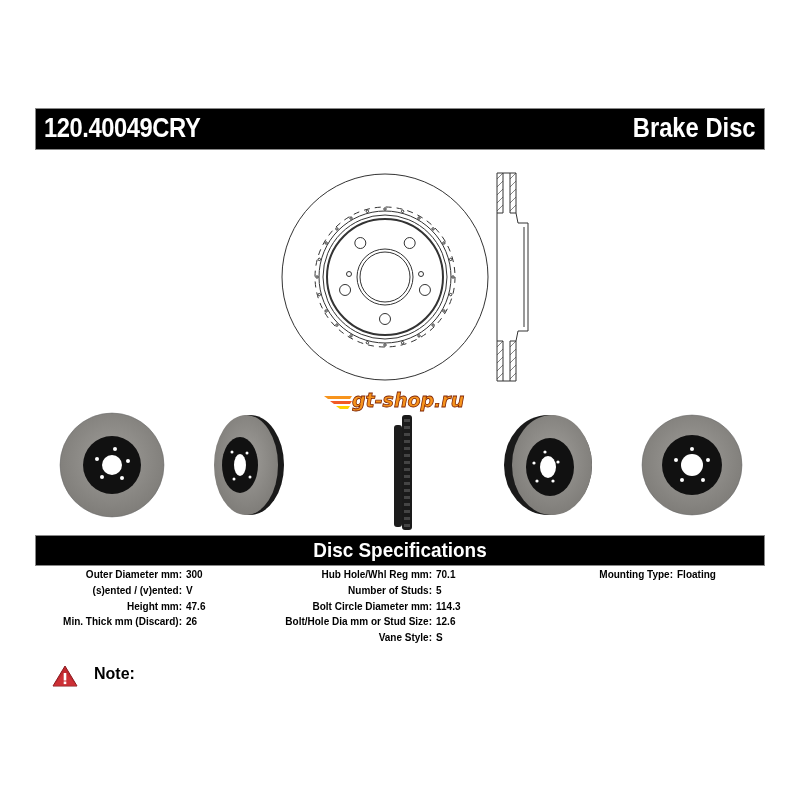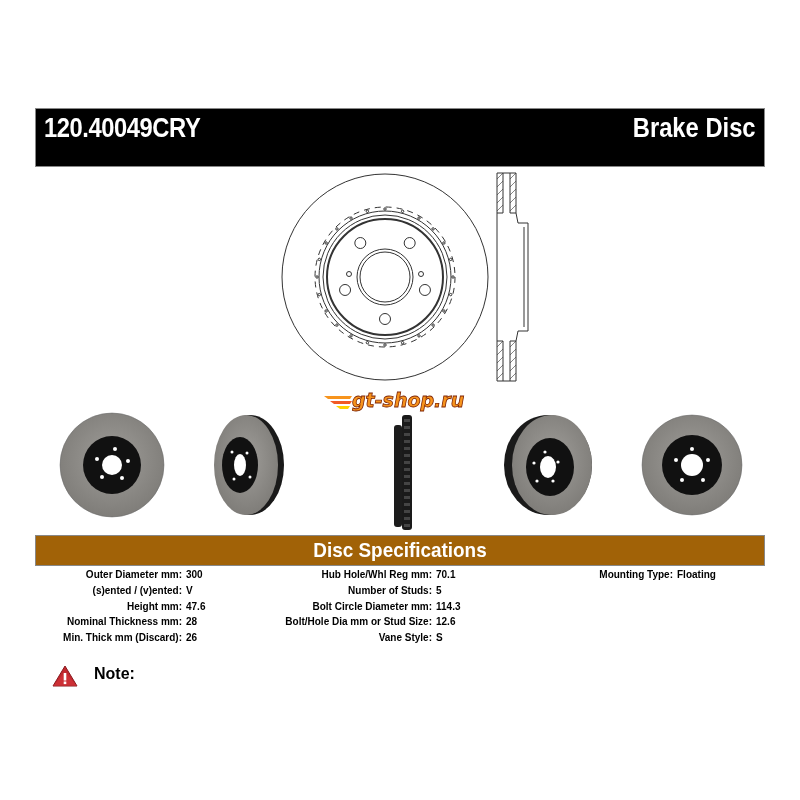--- a/index.html
+++ b/index.html
@@ -1,33 +1,33 @@
 <!DOCTYPE html>
 <html><head>
 <meta charset="utf-8">
 <style>
   html, body { margin: 0; padding: 0; background: #ffffff; }
   body { width: 800px; height: 800px; position: relative; overflow: hidden;
          font-family: "Liberation Sans", sans-serif; color: #000; }
   .abs { position: absolute; }
 
-  .title-bar { left: 36px; top: 109px; width: 728px; height: 57px; background: #000;
+  .title-bar { left: 36px; top: 109px; width: 728px; height: 40px; background: #000;
                box-shadow: 0 0 0 1px #888; }
   .part-number { left: 8px; top: 4px; color: #fff; font-weight: bold; font-size: 27px;
                  letter-spacing: -0.5px; transform: scaleX(0.88); transform-origin: left center; white-space: nowrap; }
   .part-type { right: 8px; top: 4px; color: #fff; font-weight: bold; font-size: 27px;
                transform: scaleX(0.88); transform-origin: right center; white-space: nowrap; }
 
   .drawing { left: 270px; top: 165px; width: 280px; height: 225px; }
 
   .logo { left: 322px; top: 388px; width: 156px; height: 24px; }
 
   .photos { left: 0; top: 405px; width: 800px; height: 130px; }
 
-  .spec-bar { left: 36px; top: 536px; width: 728px; height: 29px; background: #a16207;
+  .spec-bar { left: 36px; top: 536px; width: 728px; height: 29px; background: #000000;
               box-shadow: 0 0 0 1px #888; }
   .spec-title { left: 0; right: 0; top: 2px; text-align: center; color: #fff; font-weight: bold;
                 font-size: 21px; transform: scaleX(0.9); }
 
   .spec-col { top: 567px; font-size: 10px; font-weight: bold; line-height: 15.8px; }
   .spec-row { white-space: nowrap; display: flex; }
   .spec-row .lbl { text-align: right; display: inline-block; }
   .spec-row .val { display: inline-block; padding-left: 4px; }
   .col1 { left: 30px; }
   .col1 .lbl { width: 152px; }
@@ -200,24 +200,20 @@
     </div>
     <div class="spec-row">
       <span class="lbl">(s)ented / (v)ented:</span>
       <span class="val">V</span>
     </div>
     <div class="spec-row">
       <span class="lbl">Height mm:</span>
       <span class="val">47.6</span>
     </div>
     <div class="spec-row">
-      <span class="lbl">Nominal Thickness mm:</span>
-      <span class="val">28</span>
-    </div>
-    <div class="spec-row">
       <span class="lbl">Min. Thick mm (Discard):</span>
       <span class="val">26</span>
     </div>
   </div>
 <div class="abs spec-col col2">
     <div class="spec-row">
       <span class="lbl">Hub Hole/Whl Reg mm:</span>
       <span class="val">70.1</span>
     </div>
     <div class="spec-row">

